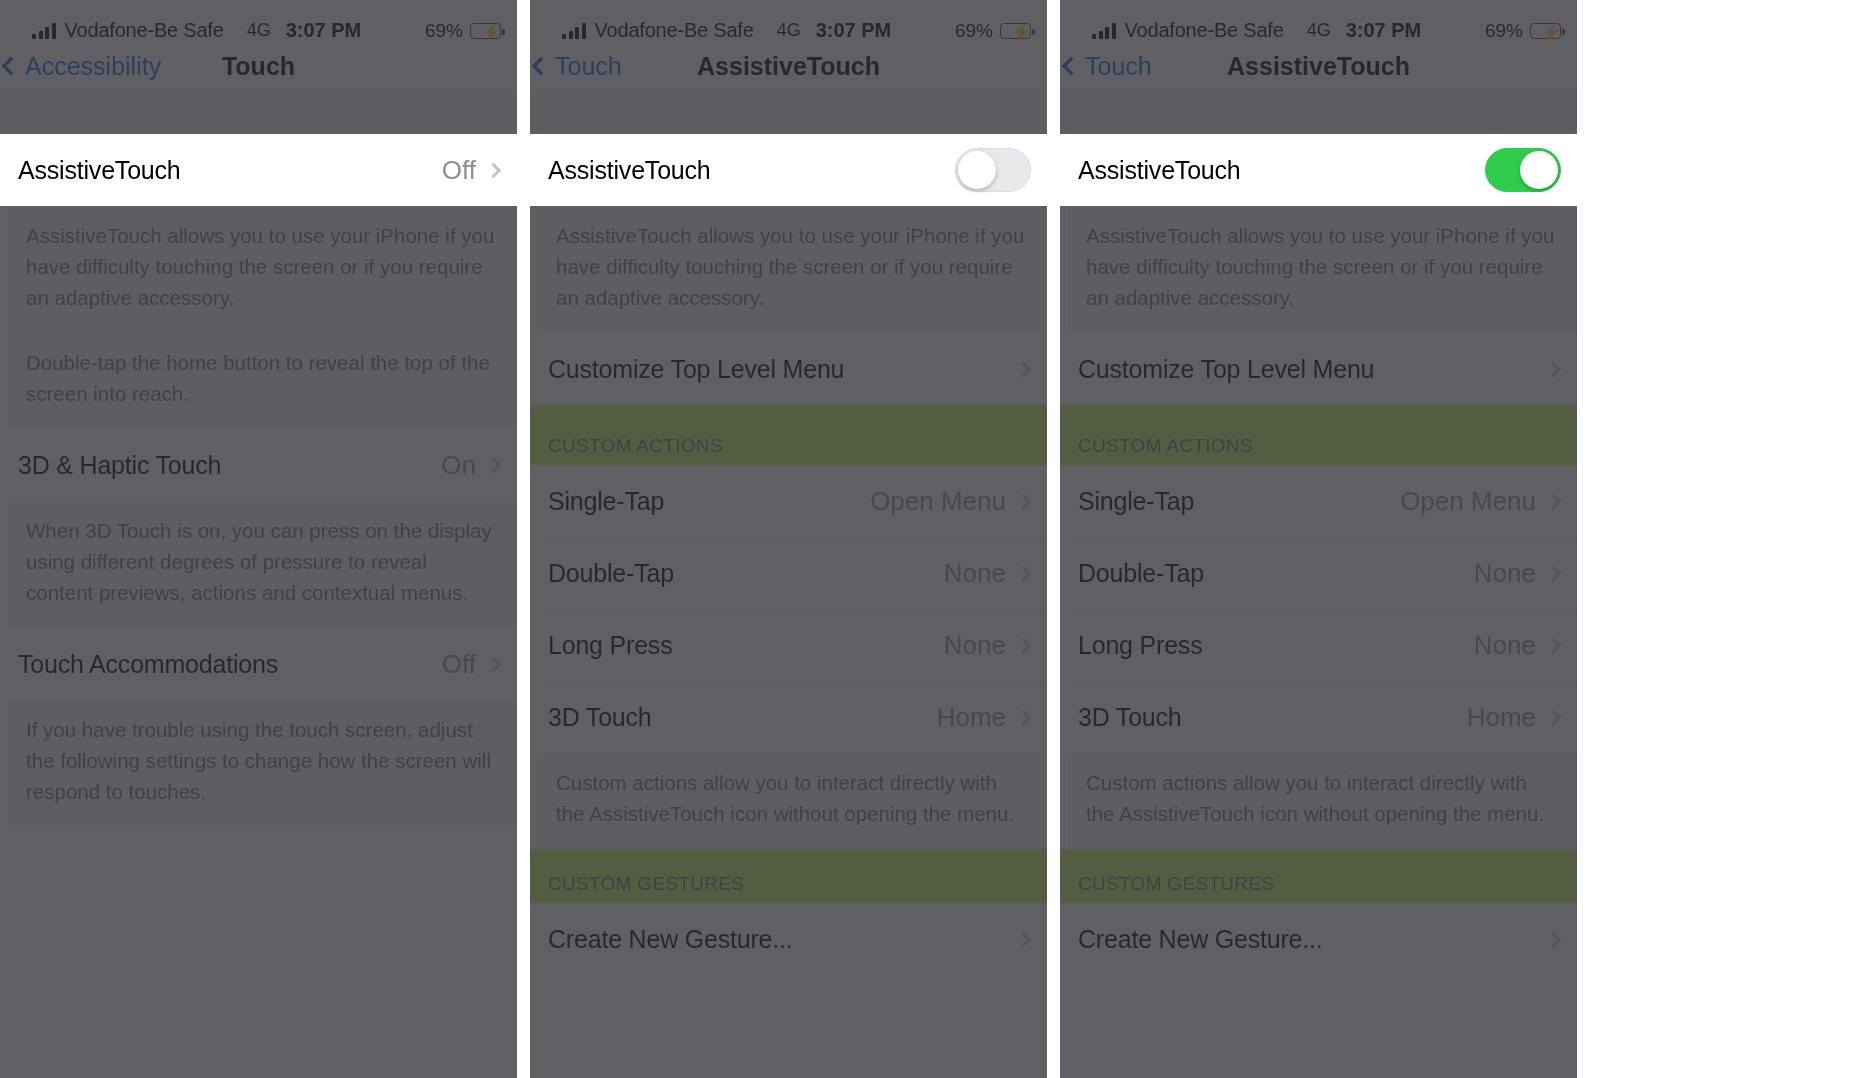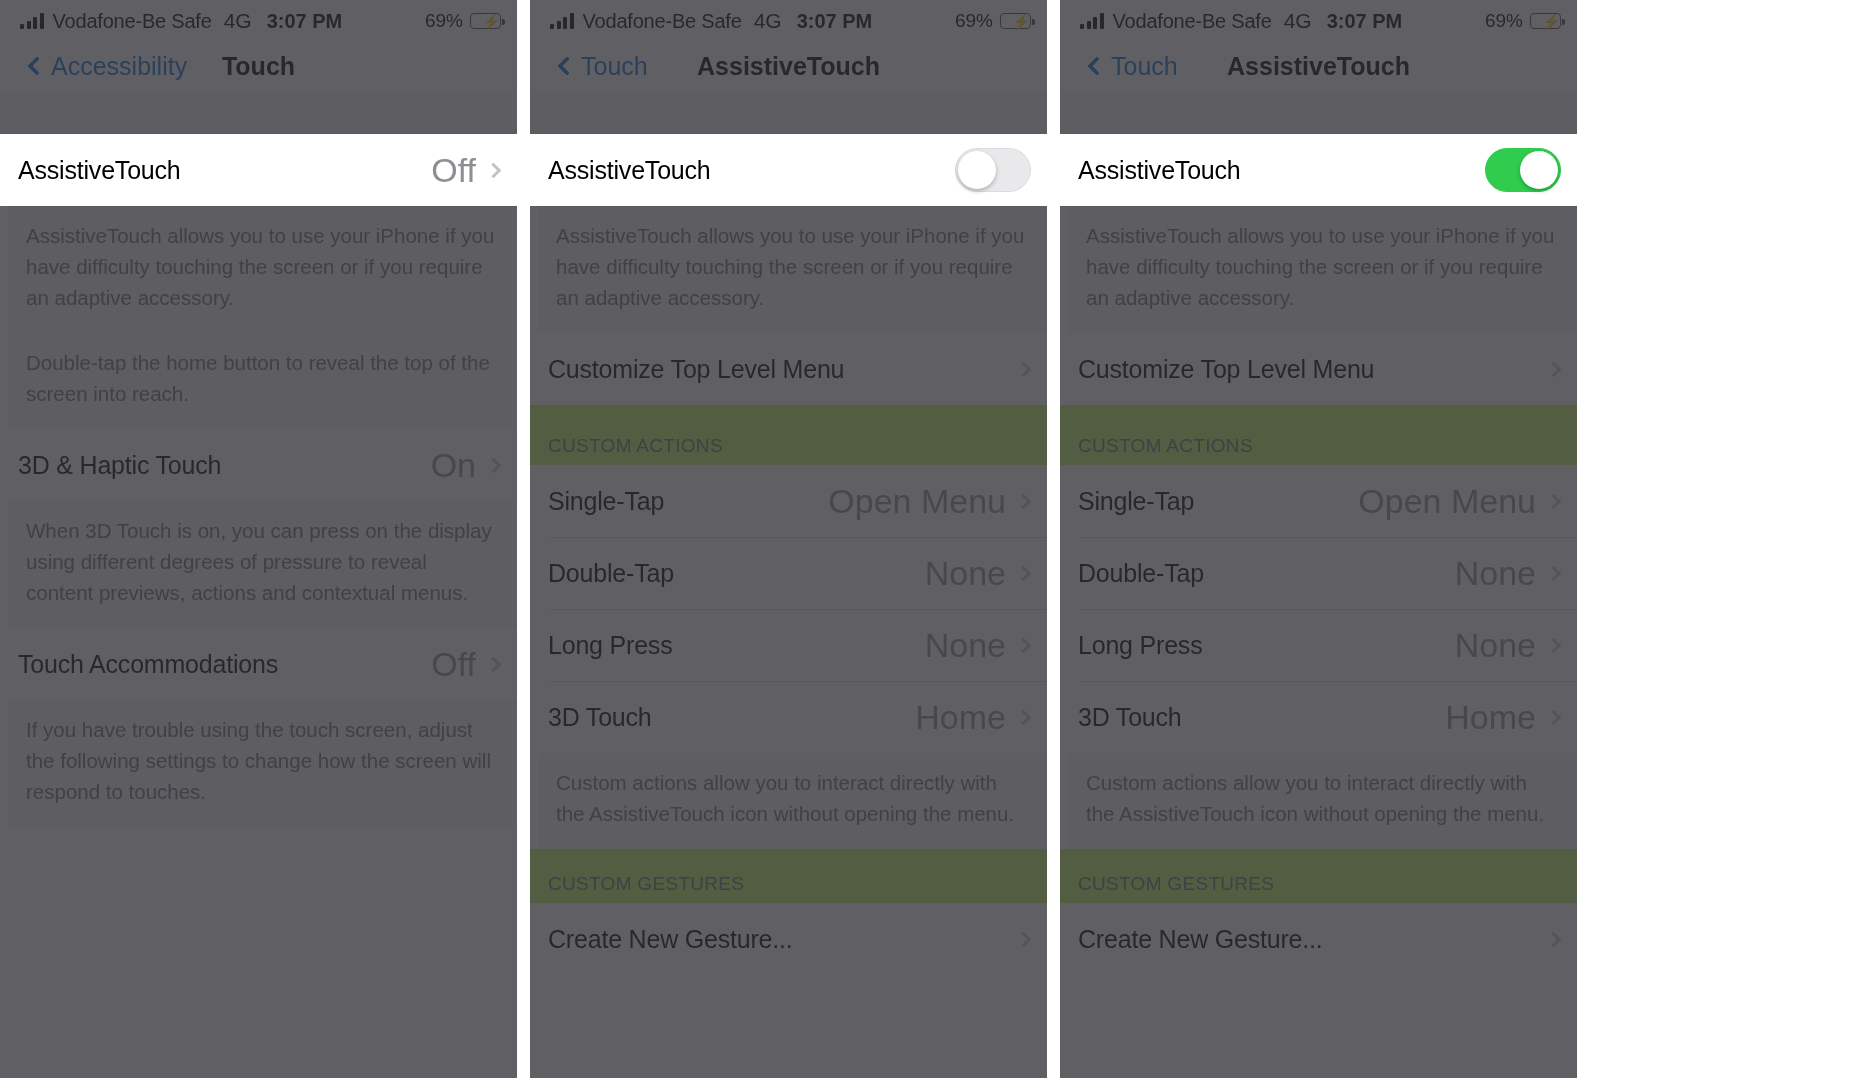--- a/index.html
+++ b/index.html
@@ -30,36 +30,36 @@
     top: 0; left: 0;
     width: 517px;
     height: 1078px;
     background: #fff;
   }
 
   
   .statusbar {
     height: 42px;
     display: flex;
-    align-items: center;
-    padding: 0 16px 0 20px;
+    align-items: flex-end;
+    padding: 0 16px 0 32px;
     font-size: 20px;
     font-weight: bold;
     color: #000;
     background: #fff;
   }
   .sb-left { display: flex; align-items: center; gap: 9px; }
   .bars { display: flex; align-items: flex-end; gap: 2.5px; height: 16px; }
   .bars i { display: block; width: 4px; background: #000; border-radius: 1px; }
   .bars i:nth-child(1) { height: 5px; }
   .bars i:nth-child(2) { height: 8px; }
   .bars i:nth-child(3) { height: 12px; }
   .bars i:nth-child(4) { height: 16px; }
   .carrier { font-weight: normal; font-size: 20px; letter-spacing: -0.2px; }
-  .net { font-weight: normal; font-size: 21px; margin-left: 3px; }
+  .net { font-weight: normal; font-size: 18px; margin-left: 14px; }
   .clock { font-weight: bold; font-size: 20px; margin-left: 6px; }
   .sb-right { margin-left: auto; display: flex; align-items: center; gap: 7px; }
   .batt-pct { font-size: 19px; font-weight: normal; }
   .batt {
     position: relative;
     width: 31px; height: 16px;
     border: 1.6px solid #4c4c4c;
     border-radius: 4px;
     padding: 1.5px;
   }
@@ -84,21 +84,21 @@
     line-height: 18px;
   }
 
   
   .navbar {
     height: 48px;
     position: relative;
     display: flex;
     align-items: center;
     background: #fff;
-    padding: 0 30px;
+    padding: 0 4px;
   }
   .back {
     display: flex;
     align-items: center;
     gap: 6px;
     color: #0b6fd4;
     font-size: 25px;
     z-index: 2;
   }
   .chev-back {
@@ -144,21 +144,21 @@
     color: #000;
     letter-spacing: -0.2px;
   }
   .row-right {
     margin-left: auto;
     display: flex;
     align-items: center;
     gap: 12px;
   }
   .row-value {
-    font-size: 34px;
+    font-size: 26px;
     color: #8e8e93;
   }
   .chev {
     width: 11px; height: 11px;
     border-top: 3px solid #c3c3c7;
     border-right: 3px solid #c3c3c7;
     transform: rotate(45deg);
     margin-right: 2px;
   }
   .footer-note {

